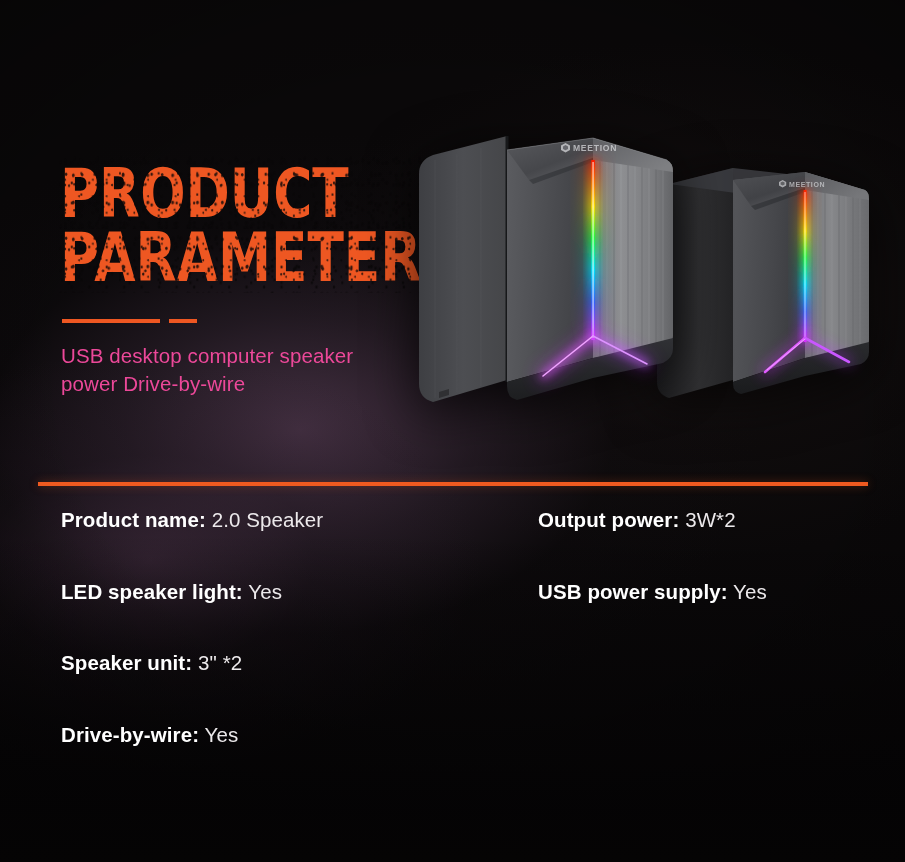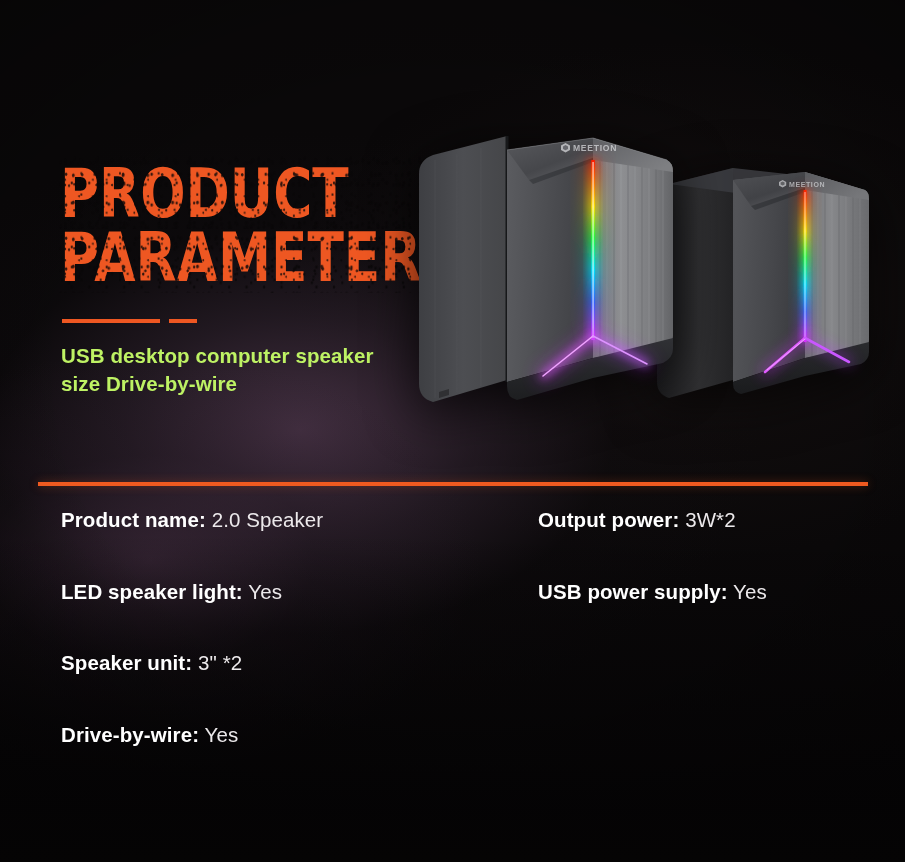--- a/index.html
+++ b/index.html
@@ -103,24 +103,24 @@
     height: 4px;
     background: #ee5722;
   }
 
   
   .subtitle {
     position: absolute;
     left: 61px;
     top: 342px;
     width: 400px;
-    color: #bef264;
+    color: #ec4899;
     font-size: 20.5px;
     line-height: 28px;
-    font-weight: 700;
+    font-weight: 400;
     letter-spacing: 0.1px;
   }
 
   
   .product-stage {
     position: absolute;
     left: 415px;
     top: 130px;
     width: 470px;
     height: 330px;
@@ -190,21 +190,21 @@
     <div class="headline-line l2">PARAMETERS</div>
   </div>
 
   <div class="dash-row">
     <div class="dash-long"></div>
     <div class="dash-short"></div>
   </div>
 
   <div class="subtitle">
     <div>USB desktop computer speaker</div>
-    <div>size Drive-by-wire</div>
+    <div>power Drive-by-wire</div>
   </div>
 
   <div class="product-stage">
 
     <div class="spk" style="left:240px; top:32px;">
       <svg width="215" height="265" viewBox="0 0 215 265">
         <defs>
           <linearGradient id="r-side" x1="0" y1="0" x2="1" y2="0">
             <stop offset="0%" stop-color="#1c1c1e"></stop>
             <stop offset="55%" stop-color="#303032"></stop>

